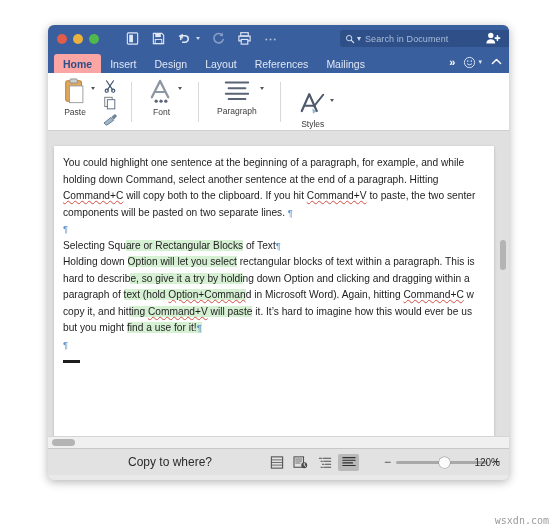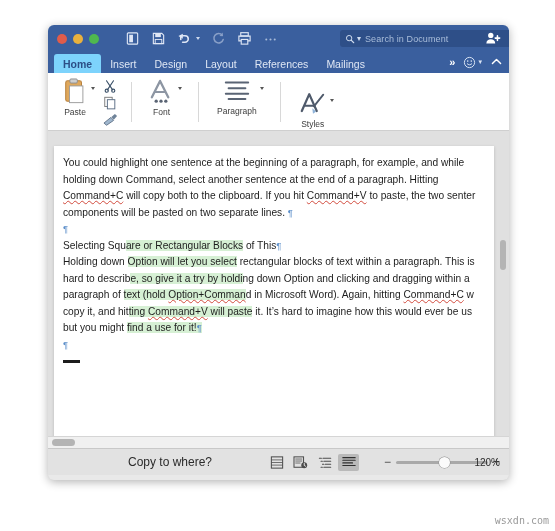--- a/index.html
+++ b/index.html
@@ -51,21 +51,21 @@
   
   #tabrow{
     position:relative;height:21px;background:#3a5f9e;
     display:flex;align-items:flex-end;
   }
   .tab{
     font-size:10.5px;color:#dfe7f4;padding:0 9px;height:19px;
     display:flex;align-items:center;white-space:nowrap;
   }
   .tab.active{
-    background:#7dd3fc;color:#2c4f87;border-radius:3px 3px 0 0;font-weight:bold;
+    background:#fca5a5;color:#2c4f87;border-radius:3px 3px 0 0;font-weight:bold;
     height:19px;margin-left:6px;margin-top:40px;
   }
   .tabright{position:absolute;right:6px;bottom:2px;display:flex;align-items:center;gap:8px;}
   .chev2{color:#ffffff;font-size:11px;font-weight:bold;}
 
   
   #ribbon{
     position:relative;height:57px;background:#ffffff;
     border-bottom:1px solid #cfcfcf;
     display:flex;align-items:flex-start;
@@ -308,21 +308,21 @@
 
       <div id="page">
         <div id="text">
 
           <p><span>You could highlight one sentence at the beginning of a paragraph, for example, and while</span></p>
           <p><span>holding down Command, select another sentence at the end of a paragraph. Hitting</span></p>
           <p><span class="sq">Command+C</span><span> will copy both to the clipboard. If you hit </span><span class="sq">Command+V</span><span> to paste, the two senter</span></p>
           <p><span>components will be pasted on two separate lines.</span> <span class="pil">¶</span></p>
           <p><span class="pil">¶</span></p>
 
-          <p><span>Selecting Squ</span><span class="hl">are or Rectangular Blocks</span><span> of This</span><span class="pil">¶</span></p>
+          <p><span>Selecting Squ</span><span class="hl">are or Rectangular Blocks</span><span> of Text</span><span class="pil">¶</span></p>
 
           <p><span>Holding down </span><span class="hl">Option will let you select</span><span> rectangular blocks of text within a paragraph. This i</span><span>s</span></p>
           <p><span>hard to describ</span><span class="hl">e, so give it a try by holdi</span><span>ng down Option and clicking and dragging within a</span></p>
           <p><span>paragraph of </span><span class="hl">text (hold </span><span class="hl sq">Option+Comman</span><span>d in Microsoft Word). Again, hitting </span><span class="sq">Command+C</span><span> w</span></p>
           <p><span>copy it, and hit</span><span class="hl">ting </span><span class="hl sq">Command+V</span><span class="hl"> will paste</span><span> it. It’s hard to imagine how this would ever be us</span></p>
           <p><span>but you might </span><span class="hl">find a use for it!</span><span class="hl pil">¶</span></p>
           <p><span class="pil">¶</span></p>
           <p><span class="endbar"></span></p>
         </div>
       </div>

